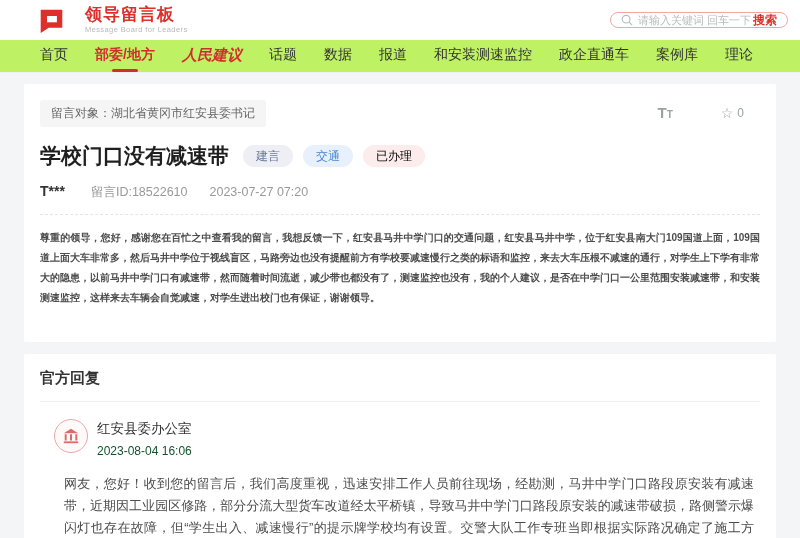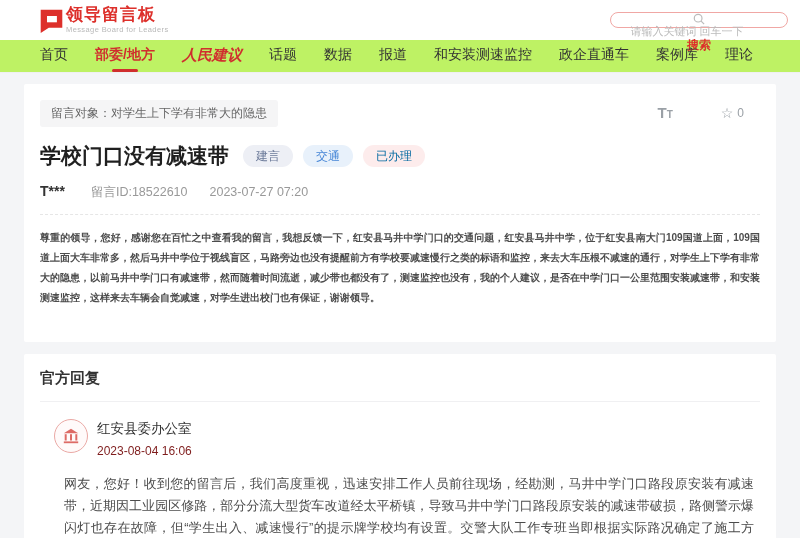--- a/index.html
+++ b/index.html
@@ -9,29 +9,29 @@
     background: #f4f5f7;
     color: #333;
   }
 
   
   .site-header {
     height: 40px; background: #fff;
     display: flex; align-items: center; justify-content: space-between;
     padding: 0 12px 0 38px;
   }
-  .logo { display: flex; align-items: center; gap: 1px; cursor: pointer; }
+  .logo { display: flex; align-items: center; gap: 20px; cursor: pointer; }
   .logo-mark { width: 27px; height: 27px; flex: 0 0 auto; }
   .logo-title { color: #dd302b; font-size: 17px; font-weight: bold; letter-spacing: 1px; line-height: 17px; }
   .logo-sub { color: #b8b8b8; font-size: 7.5px; letter-spacing: .4px; margin-top: 2px; }
 
   .search-box {
     width: 178px; height: 16px;
     border: 1px solid #f0a7a4; border-radius: 13px;
-    display: flex; align-items: center; padding: 0 10px; background: #fff; flex-direction: column;
+    display: flex; align-items: center; padding: 0 10px; background: #fff;
   }
   .search-box svg { flex: 0 0 auto; }
   .search-input {
     border: none; outline: none; flex: 1; min-width: 0;
     font-size: 11px; color: #666; margin-left: 5px; background: transparent;
     font-family: inherit;
   }
   .search-input::placeholder { color: #bbb; }
   .search-btn { color: #dd302b; font-size: 12px; font-weight: bold; cursor: pointer; white-space: nowrap; }
 
@@ -67,21 +67,21 @@
   .star-wrap { cursor: pointer; display: flex; align-items: center; gap: 4px; font-size: 12px; }
   .star-glyph { font-size: 14px; line-height: 1; }
 
   .title-row { margin-top: 15px; display: flex; align-items: center; flex-wrap: wrap; }
   .msg-title { font-size: 21px; font-weight: bold; color: #1f1f1f; margin-right: 14px; }
   .badge {
     font-size: 12px; padding: 2.5px 13px; border-radius: 12px; margin-right: 10px; white-space: nowrap;
   }
   .badge-gray { background: #edeff5; color: #6b7a99; }
   .badge-blue { background: #e8f1fb; color: #4585d6; }
-  .badge-red  { background: #fdecec; color: #0369a1; }
+  .badge-red  { background: #fdecec; color: #000000; }
 
   .author-row {
     margin-top: 13px; padding-bottom: 13px;
     border-bottom: 1px dashed #e6e6e6;
     display: flex; align-items: baseline;
   }
   .author-name { font-size: 14px; font-weight: bold; color: #333; margin-right: 26px; }
   .author-meta { font-size: 12.5px; color: #999; margin-right: 22px; text-align: right; }
 
   .msg-body {
@@ -95,21 +95,21 @@
   .reply-divider { border-top: 1px solid #f0f0f2; margin: 0 16px; }
   .reply-wrap { padding: 17px 22px 0 30px; }
   .reply-head-row { display: flex; align-items: flex-start; }
   .avatar {
     width: 34px; height: 34px; border-radius: 50%;
     border: 1px solid #eaa9a5; background: #fffafa;
     display: flex; align-items: center; justify-content: center; flex: 0 0 auto;
   }
   .agency-block { margin-left: 9px; padding-top: 1px; }
   .agency-name { font-size: 13.5px; font-weight: normal; color: #333; }
-  .reply-date { font-size: 12px; color: #7f1d1d; margin-top: 6px; }
+  .reply-date { font-size: 12px; color: #14532d; margin-top: 6px; }
 
   .reply-text { margin: 15px 0 0 10px; font-size: 13px; color: #4c4c4c; line-height: 22px; text-align: justify; }
   .reply-text p { margin: 0; }
 </style>
 </head>
 <body>
 
 <header class="site-header">
   <div class="logo">
     <div class="logo-mark">
@@ -142,21 +142,21 @@
   <span class="nav-item">报道</span>
   <span class="nav-item">和安装测速监控</span>
   <span class="nav-item">政企直通车</span>
   <span class="nav-item">案例库</span>
   <span class="nav-item">理论</span>
 </nav>
 
 <main class="page-main">
 
   <section class="card message-card">
-    <span class="target-tag">留言对象：对学生上下学有非常大的隐患</span>
+    <span class="target-tag">留言对象：湖北省黄冈市红安县委书记</span>
 
     <div class="card-tools">
       <span class="font-toggle">
         <span class="t-big">T</span><span class="t-small">T</span>
       </span>
       <span class="star-wrap">
         <span class="star-glyph">☆</span>
         <span>0</span>
       </span>
     </div>

